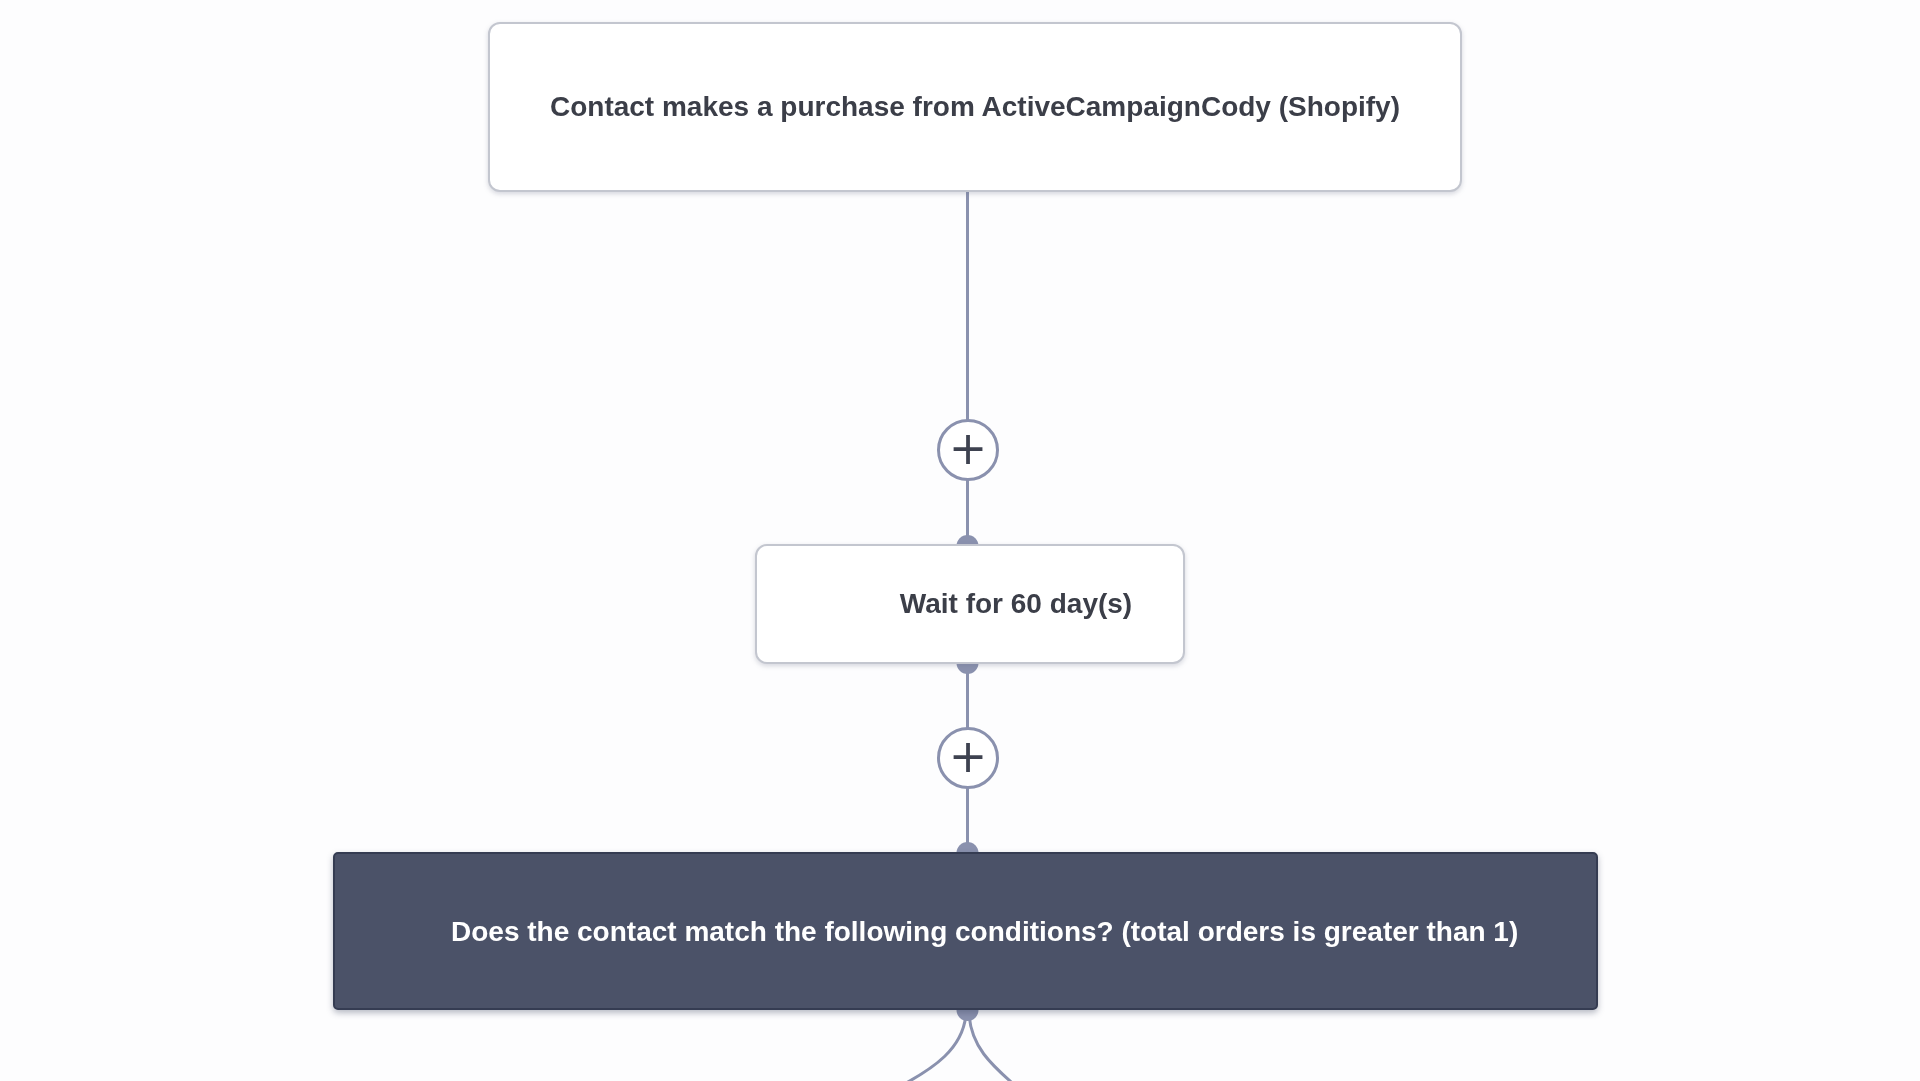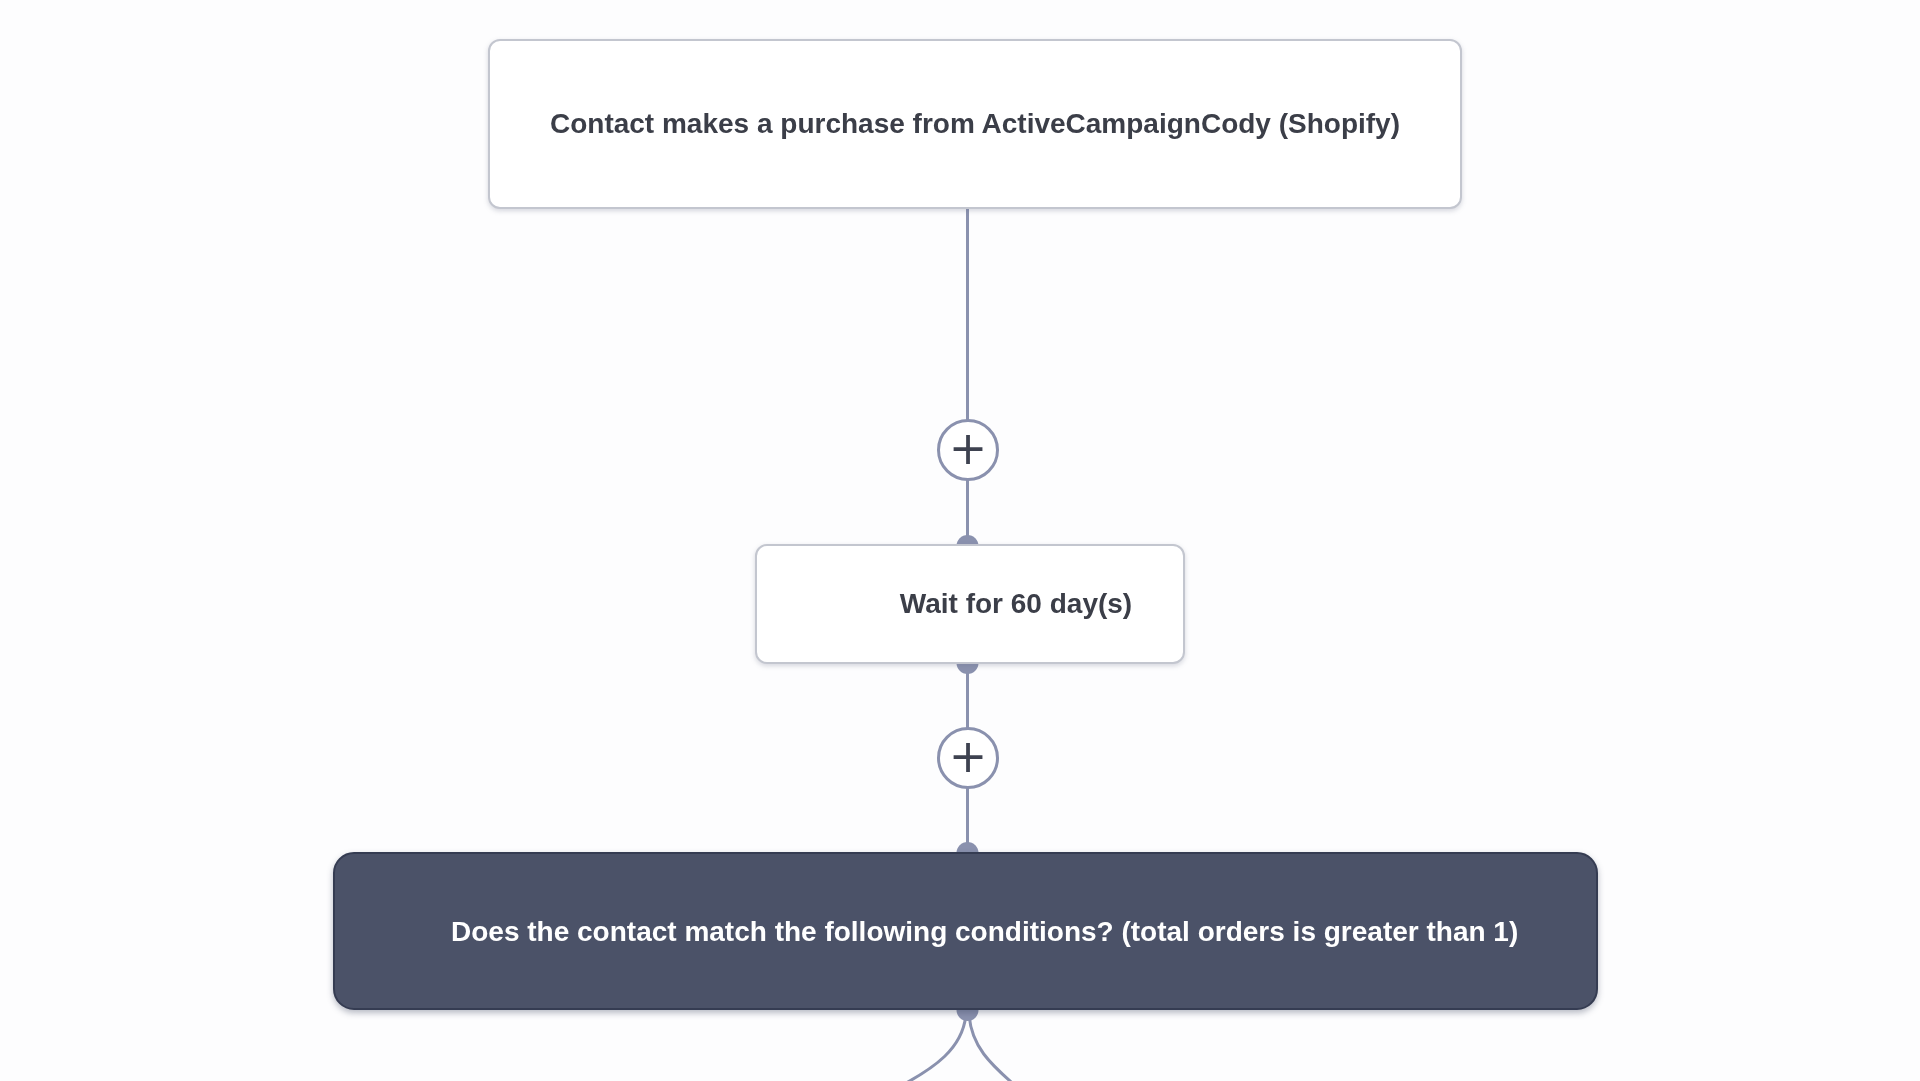--- a/index.html
+++ b/index.html
@@ -35,32 +35,32 @@
     border:2px solid var(--node-border);
     color:var(--node-text);
     font-weight:700;
     font-size:28px;
     line-height:42px;
     text-align:center;
     box-shadow:0 2px 5px rgba(110,115,140,0.28);
     cursor:pointer;
   }
   .node-trigger{
-    left:488px;top:39px;width:974px;height:170px;
+    left:488px;top:22px;width:974px;height:170px;
     border-radius:12px;
     padding:3px 44px;
   }
   .node-wait{
     left:755px;top:544px;width:430px;height:120px;
     border-radius:12px;
     padding-left:92px;
   }
   .node-condition{
     left:333px;top:852px;width:1265px;height:158px;
-    border-radius:21px;
+    border-radius:5px;
     background:var(--condition-background);
     border:2px solid var(--condition-border);
     color:var(--condition-text);
     justify-content:flex-start;
     text-align:left;
     line-height:43px;
     padding:0 42px 0 116px;
     box-shadow:0 3px 6px rgba(55,62,90,0.35);
   }
   .plus-button{

